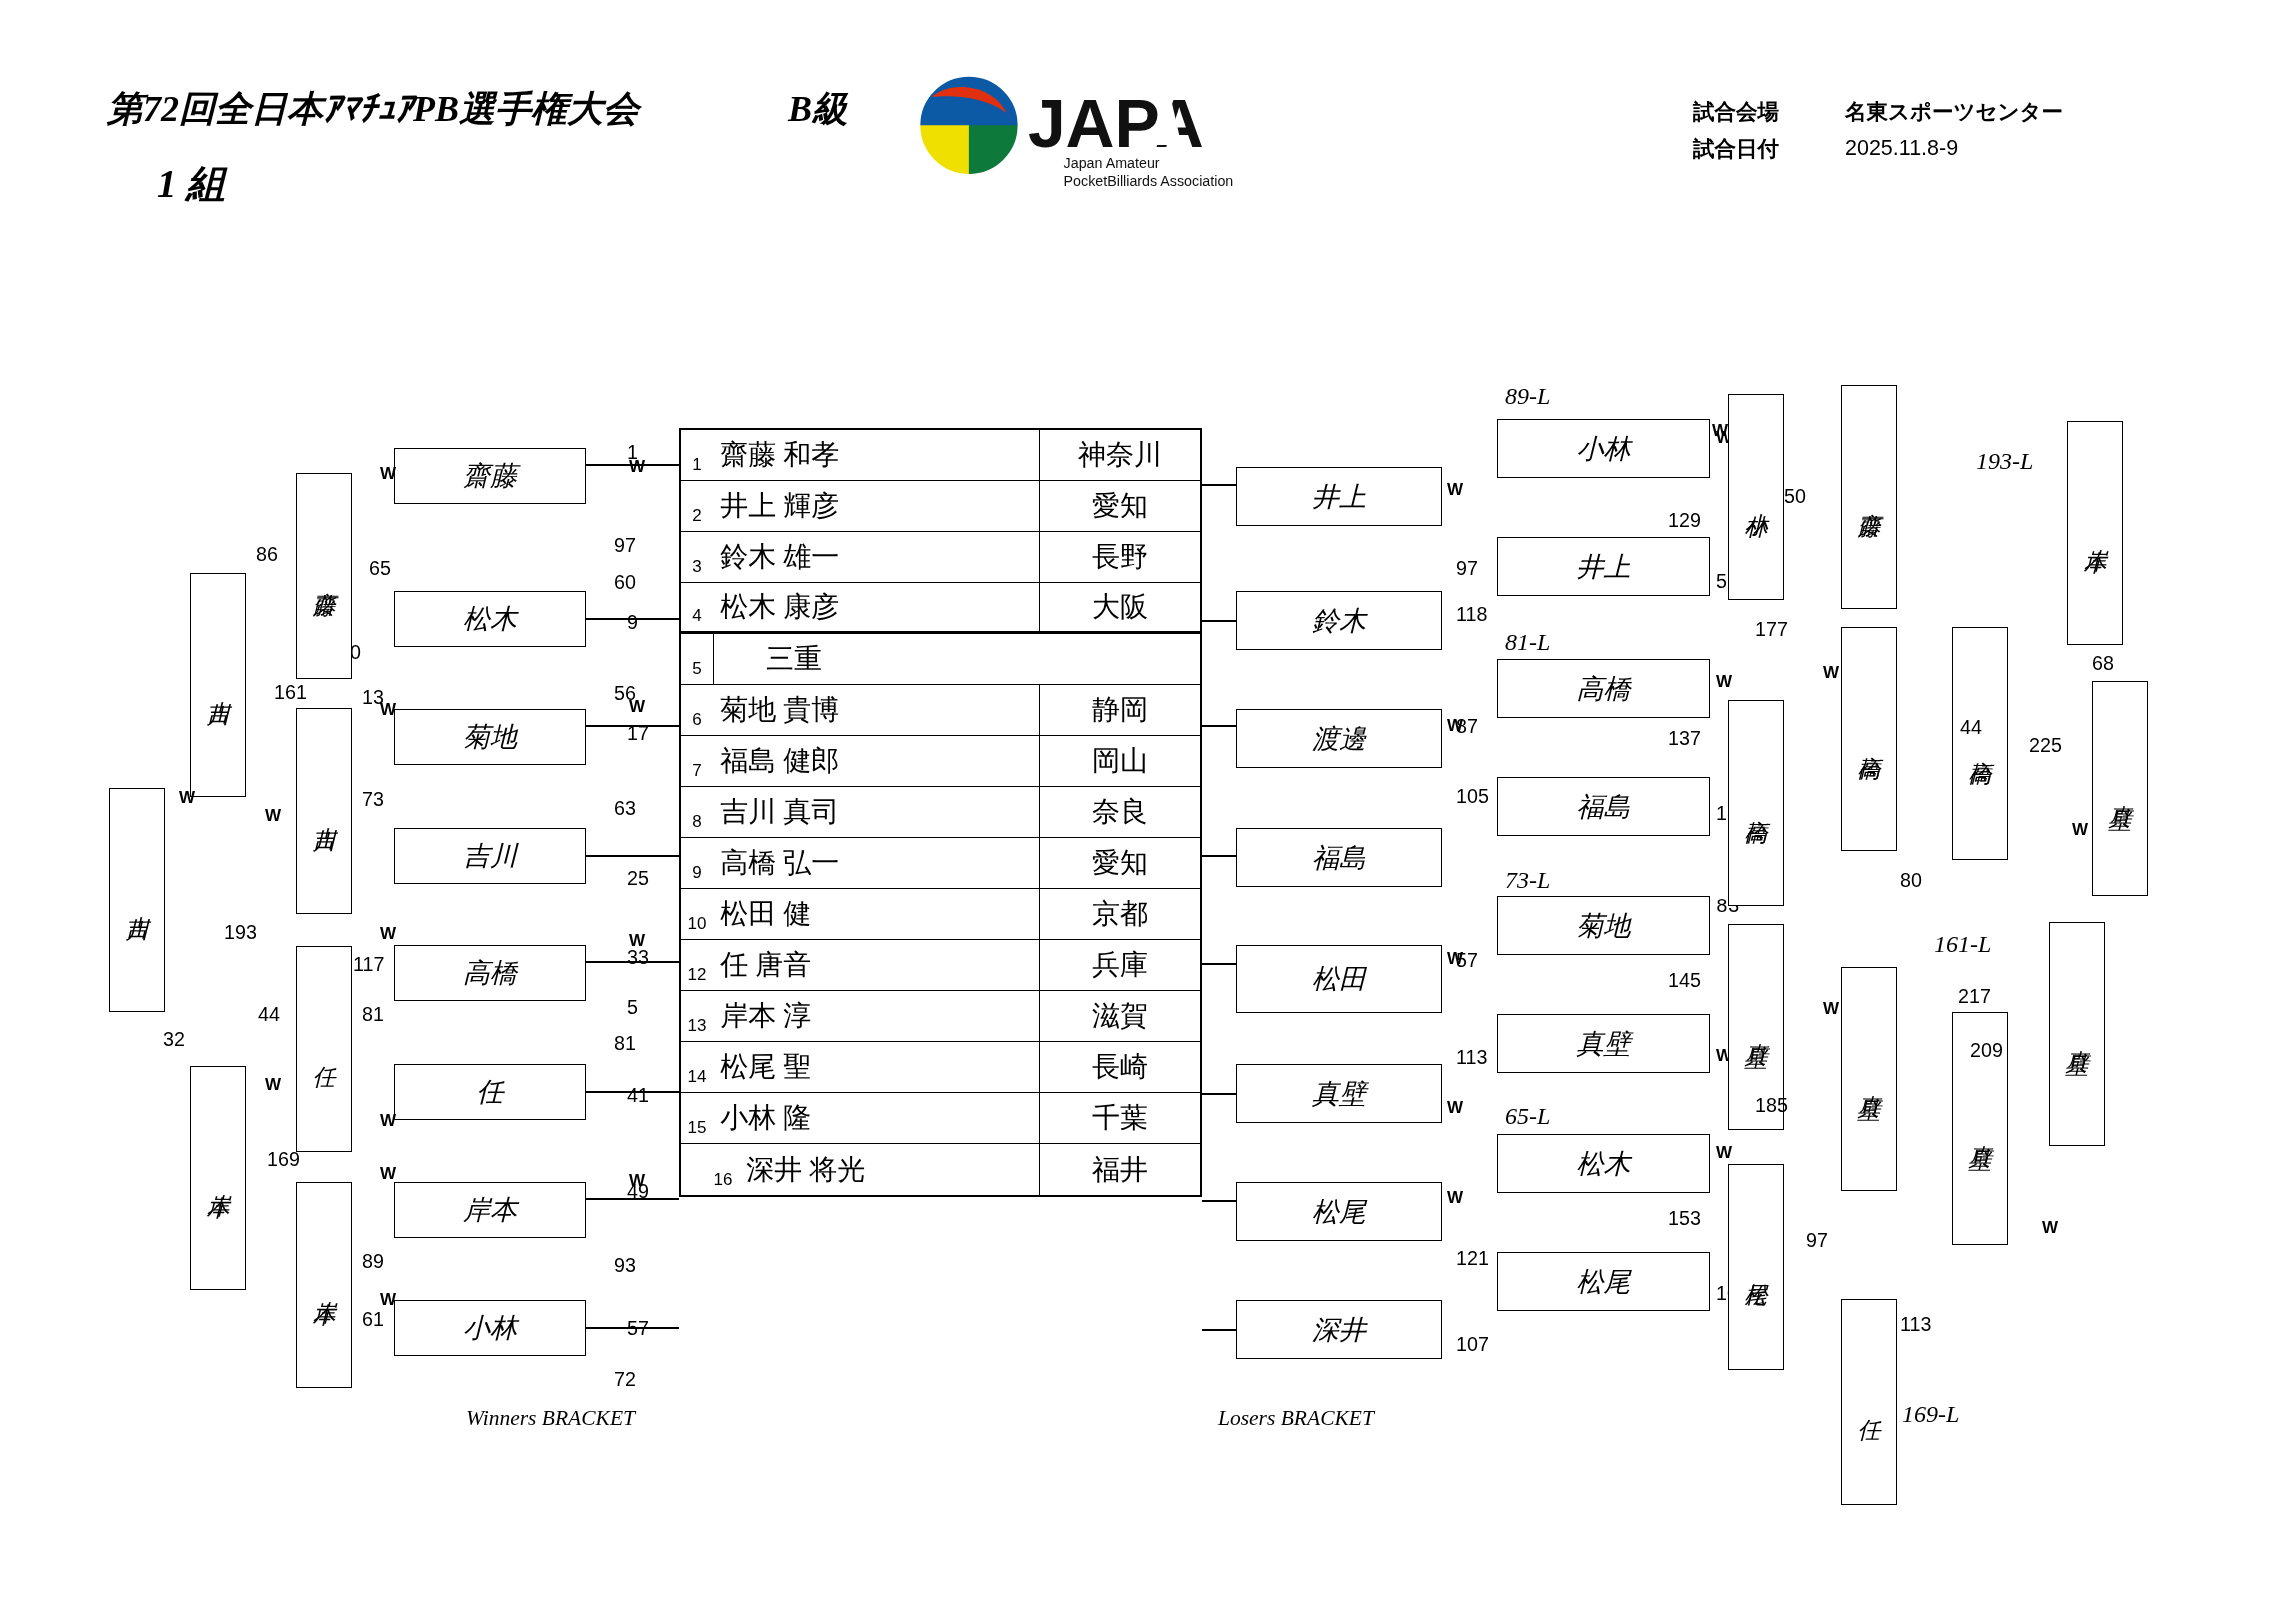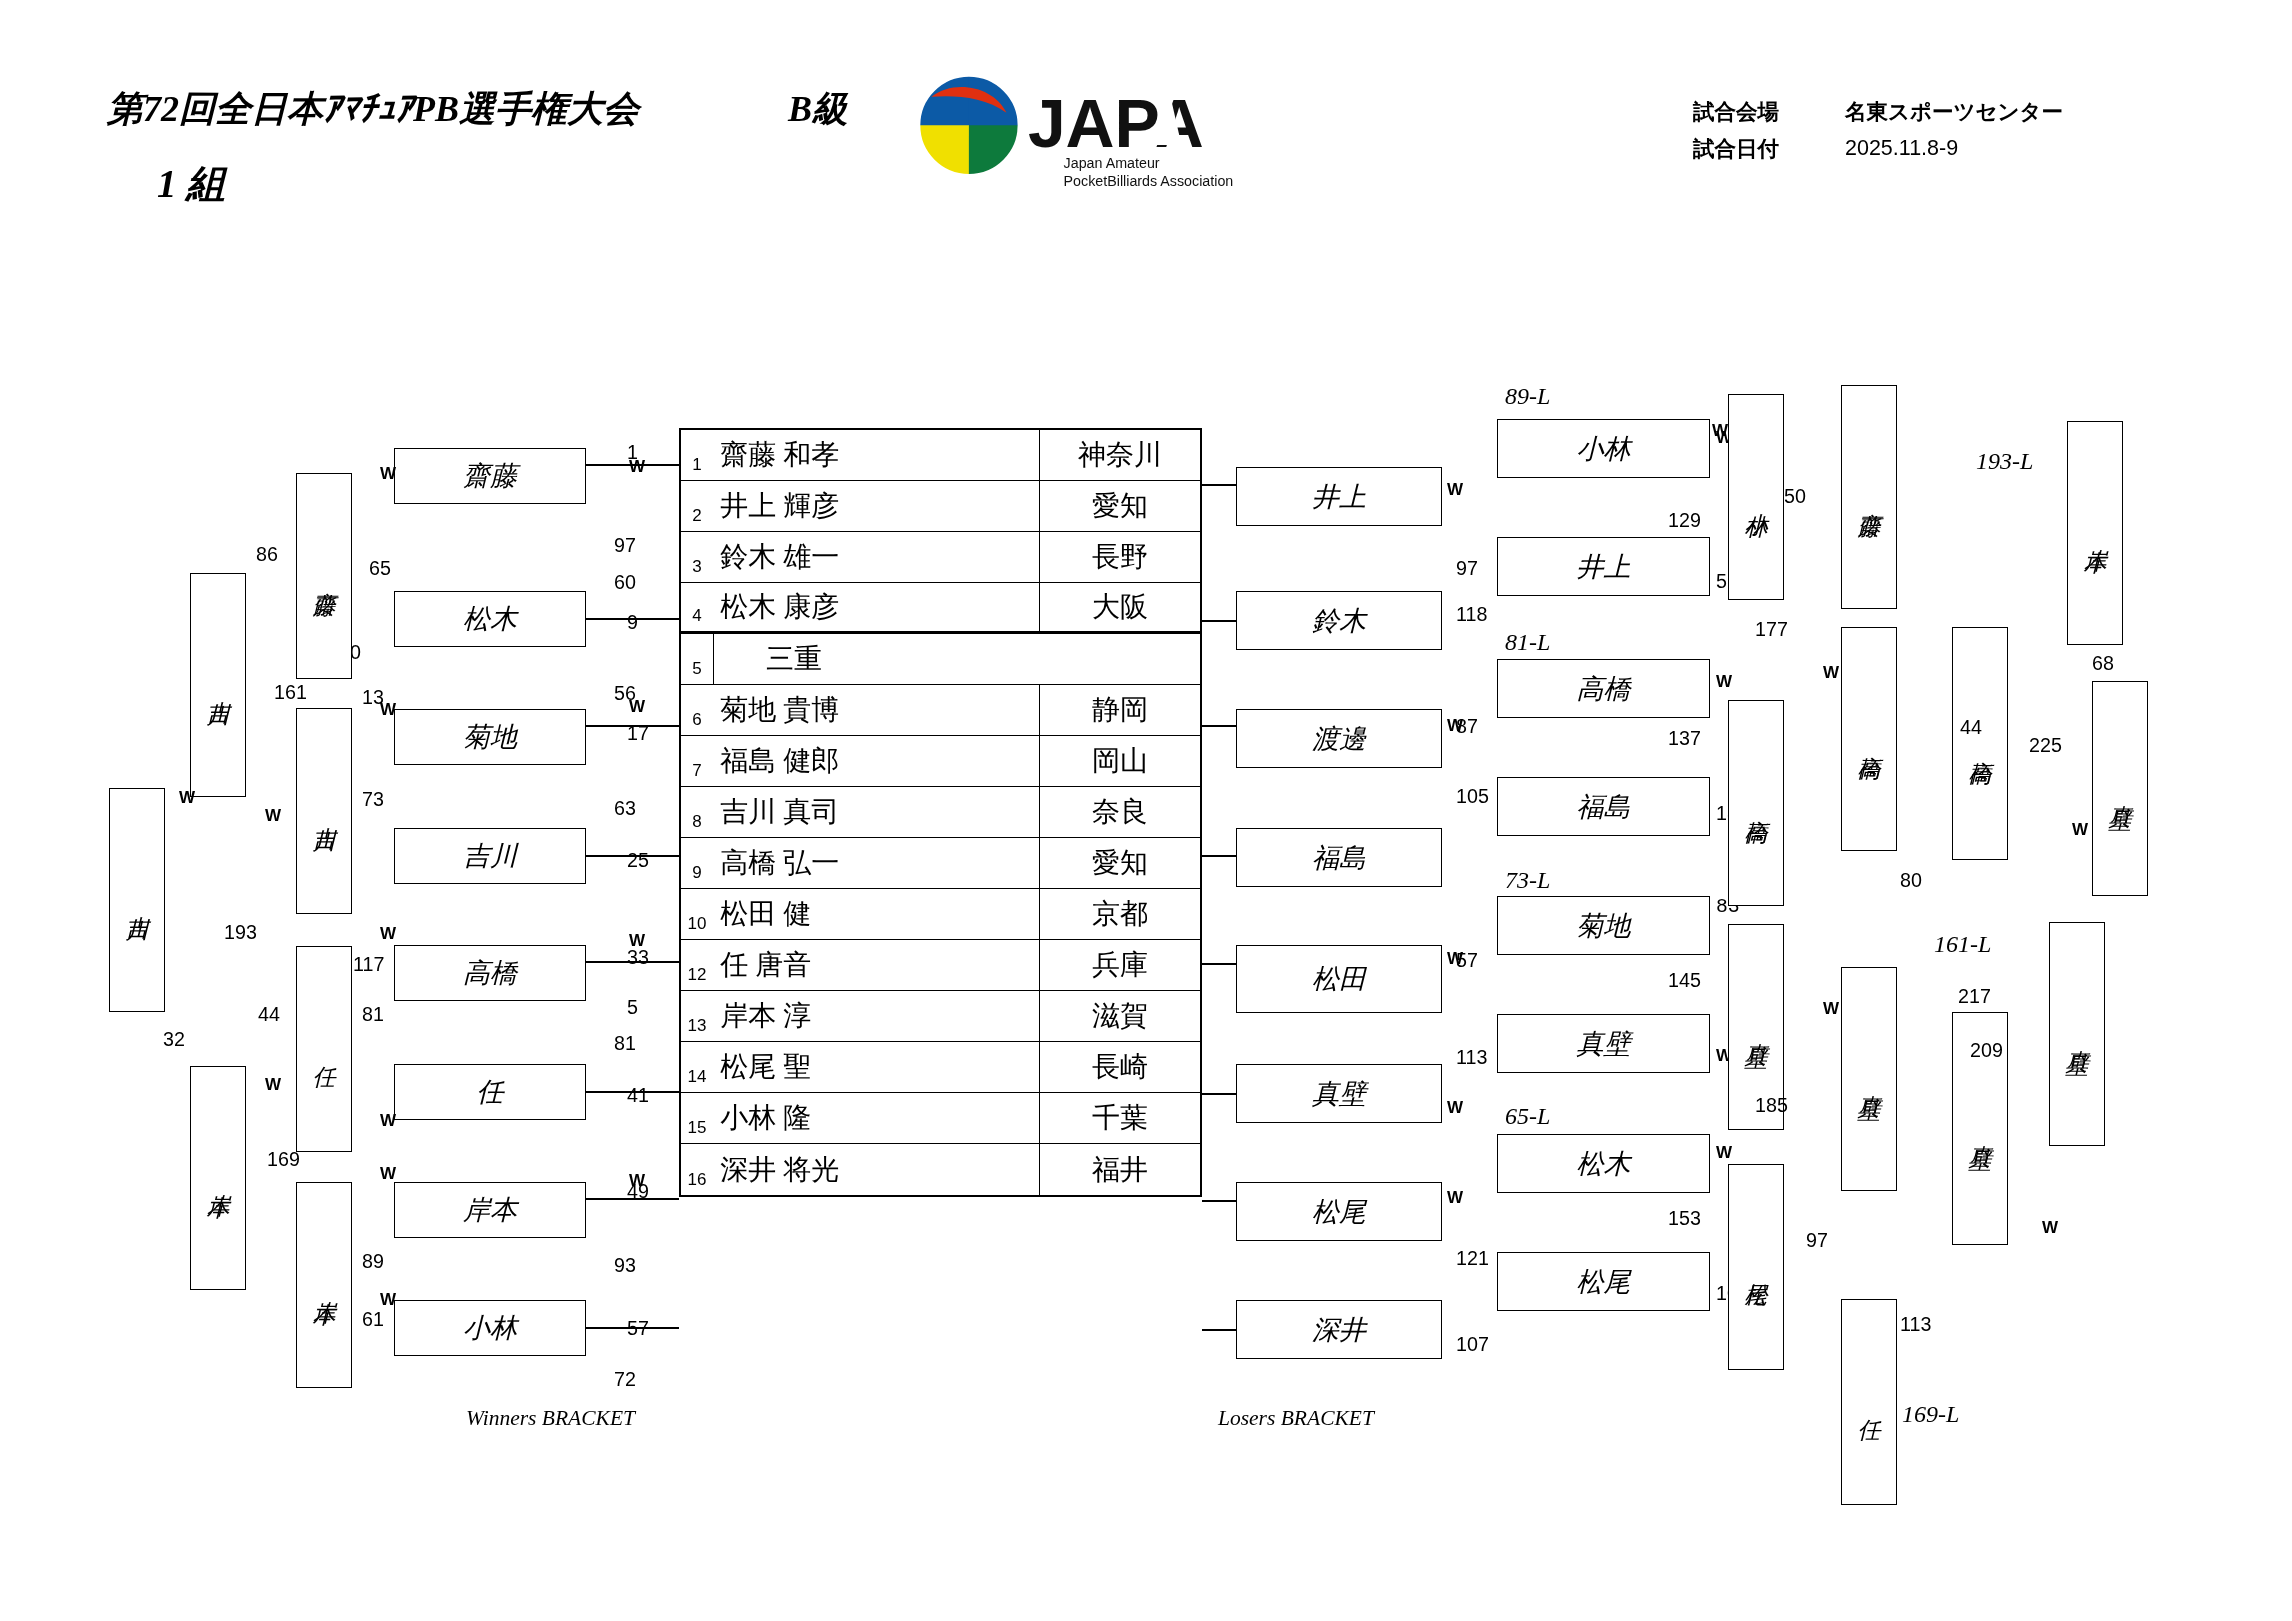--- a/index.html
+++ b/index.html
@@ -21,21 +21,21 @@
   .name-h{display:flex;align-items:center;justify-content:center;font-size:27px;font-style:italic;}
   .name-v{display:flex;align-items:center;justify-content:center;font-size:23px;font-style:italic;
           writing-mode:vertical-rl;text-orientation:upright;letter-spacing:1.8px;}
   .num{position:absolute;font-size:19.7px;font-family:"Liberation Sans",sans-serif;}
   .wmark{position:absolute;font-size:17px;font-weight:bold;font-family:"Liberation Sans",sans-serif;}
   .lbl-l{position:absolute;font-size:24px;font-style:italic;font-family:"Liberation Serif",serif;}
   .brkt-lbl{position:absolute;font-size:21.5px;font-style:italic;}
   
   #entry-table{position:absolute;left:679px;top:428px;width:523px;border:2.7px solid #000;box-sizing:border-box;}
   #entry-table .row{display:flex;height:51px;border-bottom:1.8px solid #000;box-sizing:border-box;}
-  #entry-table .row:last-child{border-bottom:none;}
+  #entry-table .row:last-child{border-bottom:none;padding-left:26px;}
   #entry-table .seed{width:32px;display:flex;align-items:flex-end;justify-content:center;padding-bottom:5.4px;
       font-size:17px;font-family:"Liberation Sans",sans-serif;box-sizing:border-box;}
   #entry-table .pname{flex:1;display:flex;align-items:center;font-size:28px;padding-left:7.2px;box-sizing:border-box;}
   #entry-table .pref{width:161px;border-left:1.8px solid #000;display:flex;align-items:center;justify-content:center;
       font-size:28px;box-sizing:border-box;}
   #entry-table .thick{border-bottom:3.6px solid #000;}
   
   .ln{position:absolute;background:#000;}
   .lnh{height:1.8px;}
 </style>
@@ -161,21 +161,21 @@
 <div class="ln lnh" style="left:586px;top:1198px;width:93px;"></div>
 <div class="ln lnh" style="left:586px;top:1327px;width:93px;"></div>
 
 <div class="num" style="left:627px;top:441px;">1</div>
 <div class="num" style="left:614px;top:534px;">97</div>
 <div class="num" style="left:614px;top:571px;">60</div>
 <div class="num" style="left:627px;top:611px;">9</div>
 <div class="num" style="left:614px;top:682px;">56</div>
 <div class="num" style="left:627px;top:722px;">17</div>
 <div class="num" style="left:614px;top:797px;">63</div>
-<div class="num" style="left:627px;top:849px;text-align:center;">25</div>
+<div class="num" style="left:627px;top:867px;text-align:center;">25</div>
 <div class="num" style="left:627px;top:946px;">33</div>
 <div class="num" style="left:627px;top:996px;">5</div>
 <div class="num" style="left:614px;top:1032px;">81</div>
 <div class="num" style="left:627px;top:1084px;">41</div>
 <div class="num" style="left:627px;top:1180px;">49</div>
 <div class="num" style="left:614px;top:1254px;">93</div>
 <div class="num" style="left:627px;top:1317px;">57</div>
 <div class="num" style="left:614px;top:1368px;">72</div>
 
 <div class="num" style="left:369px;top:557px;">65</div>

